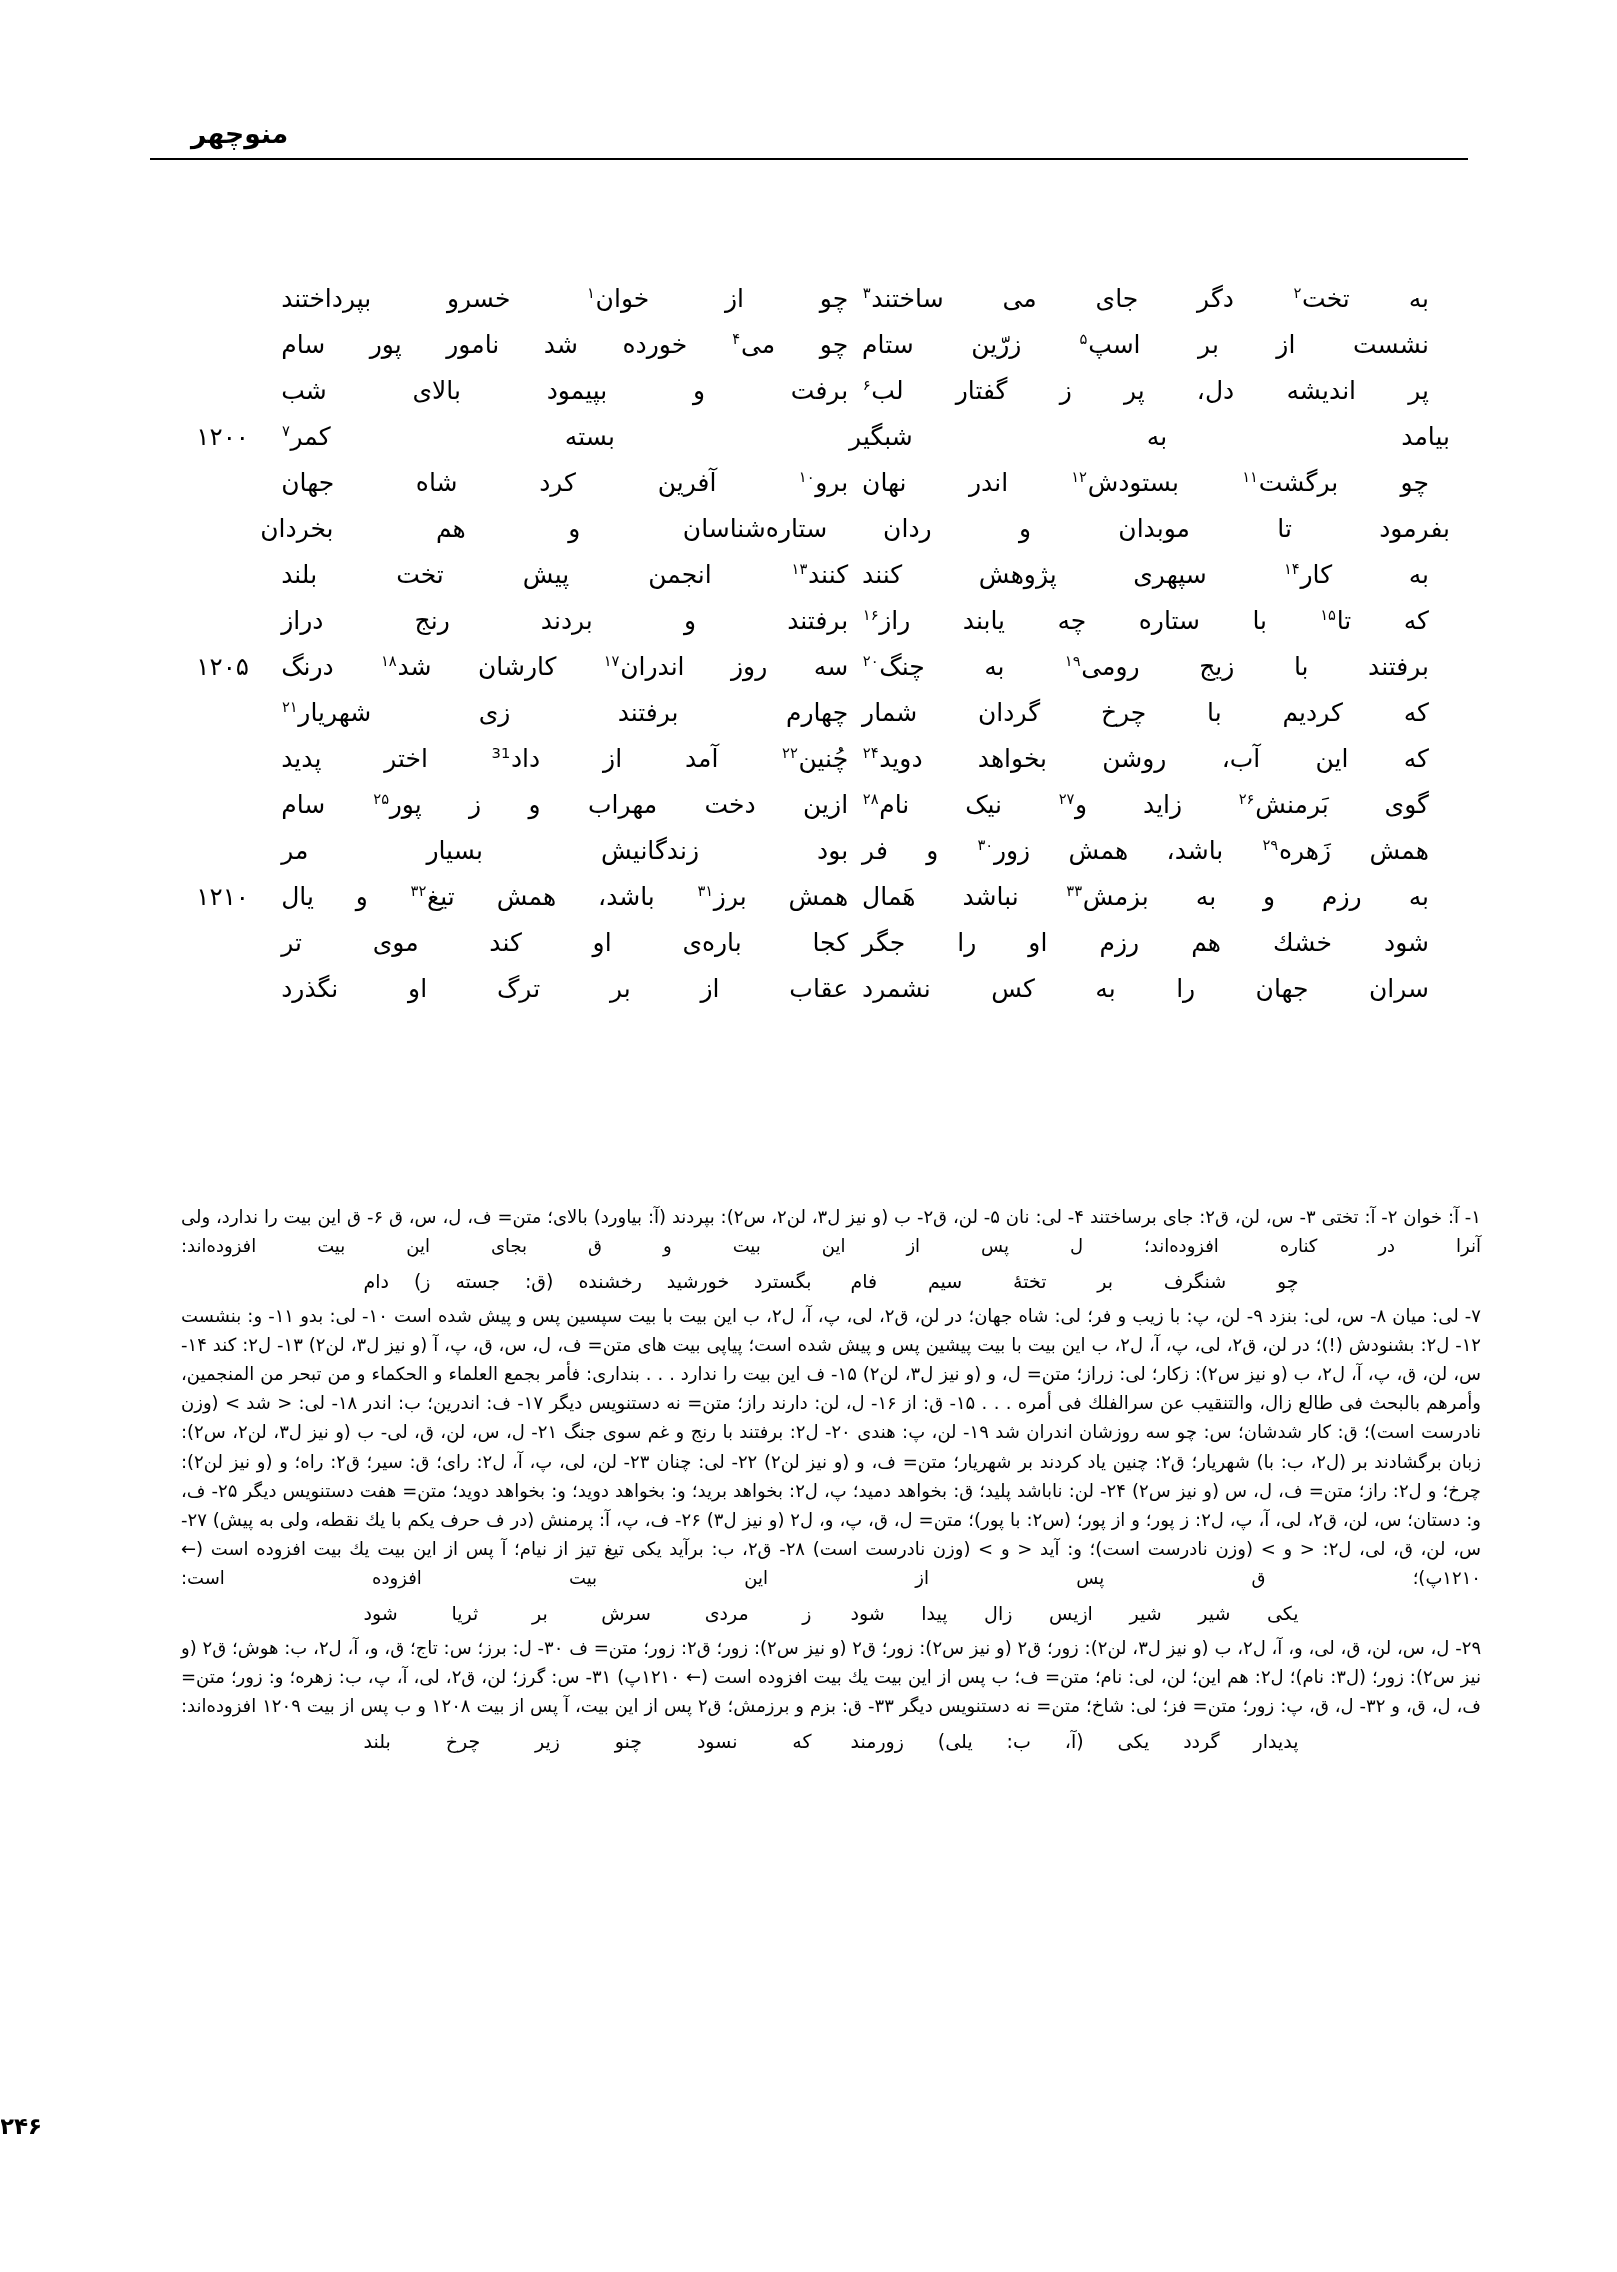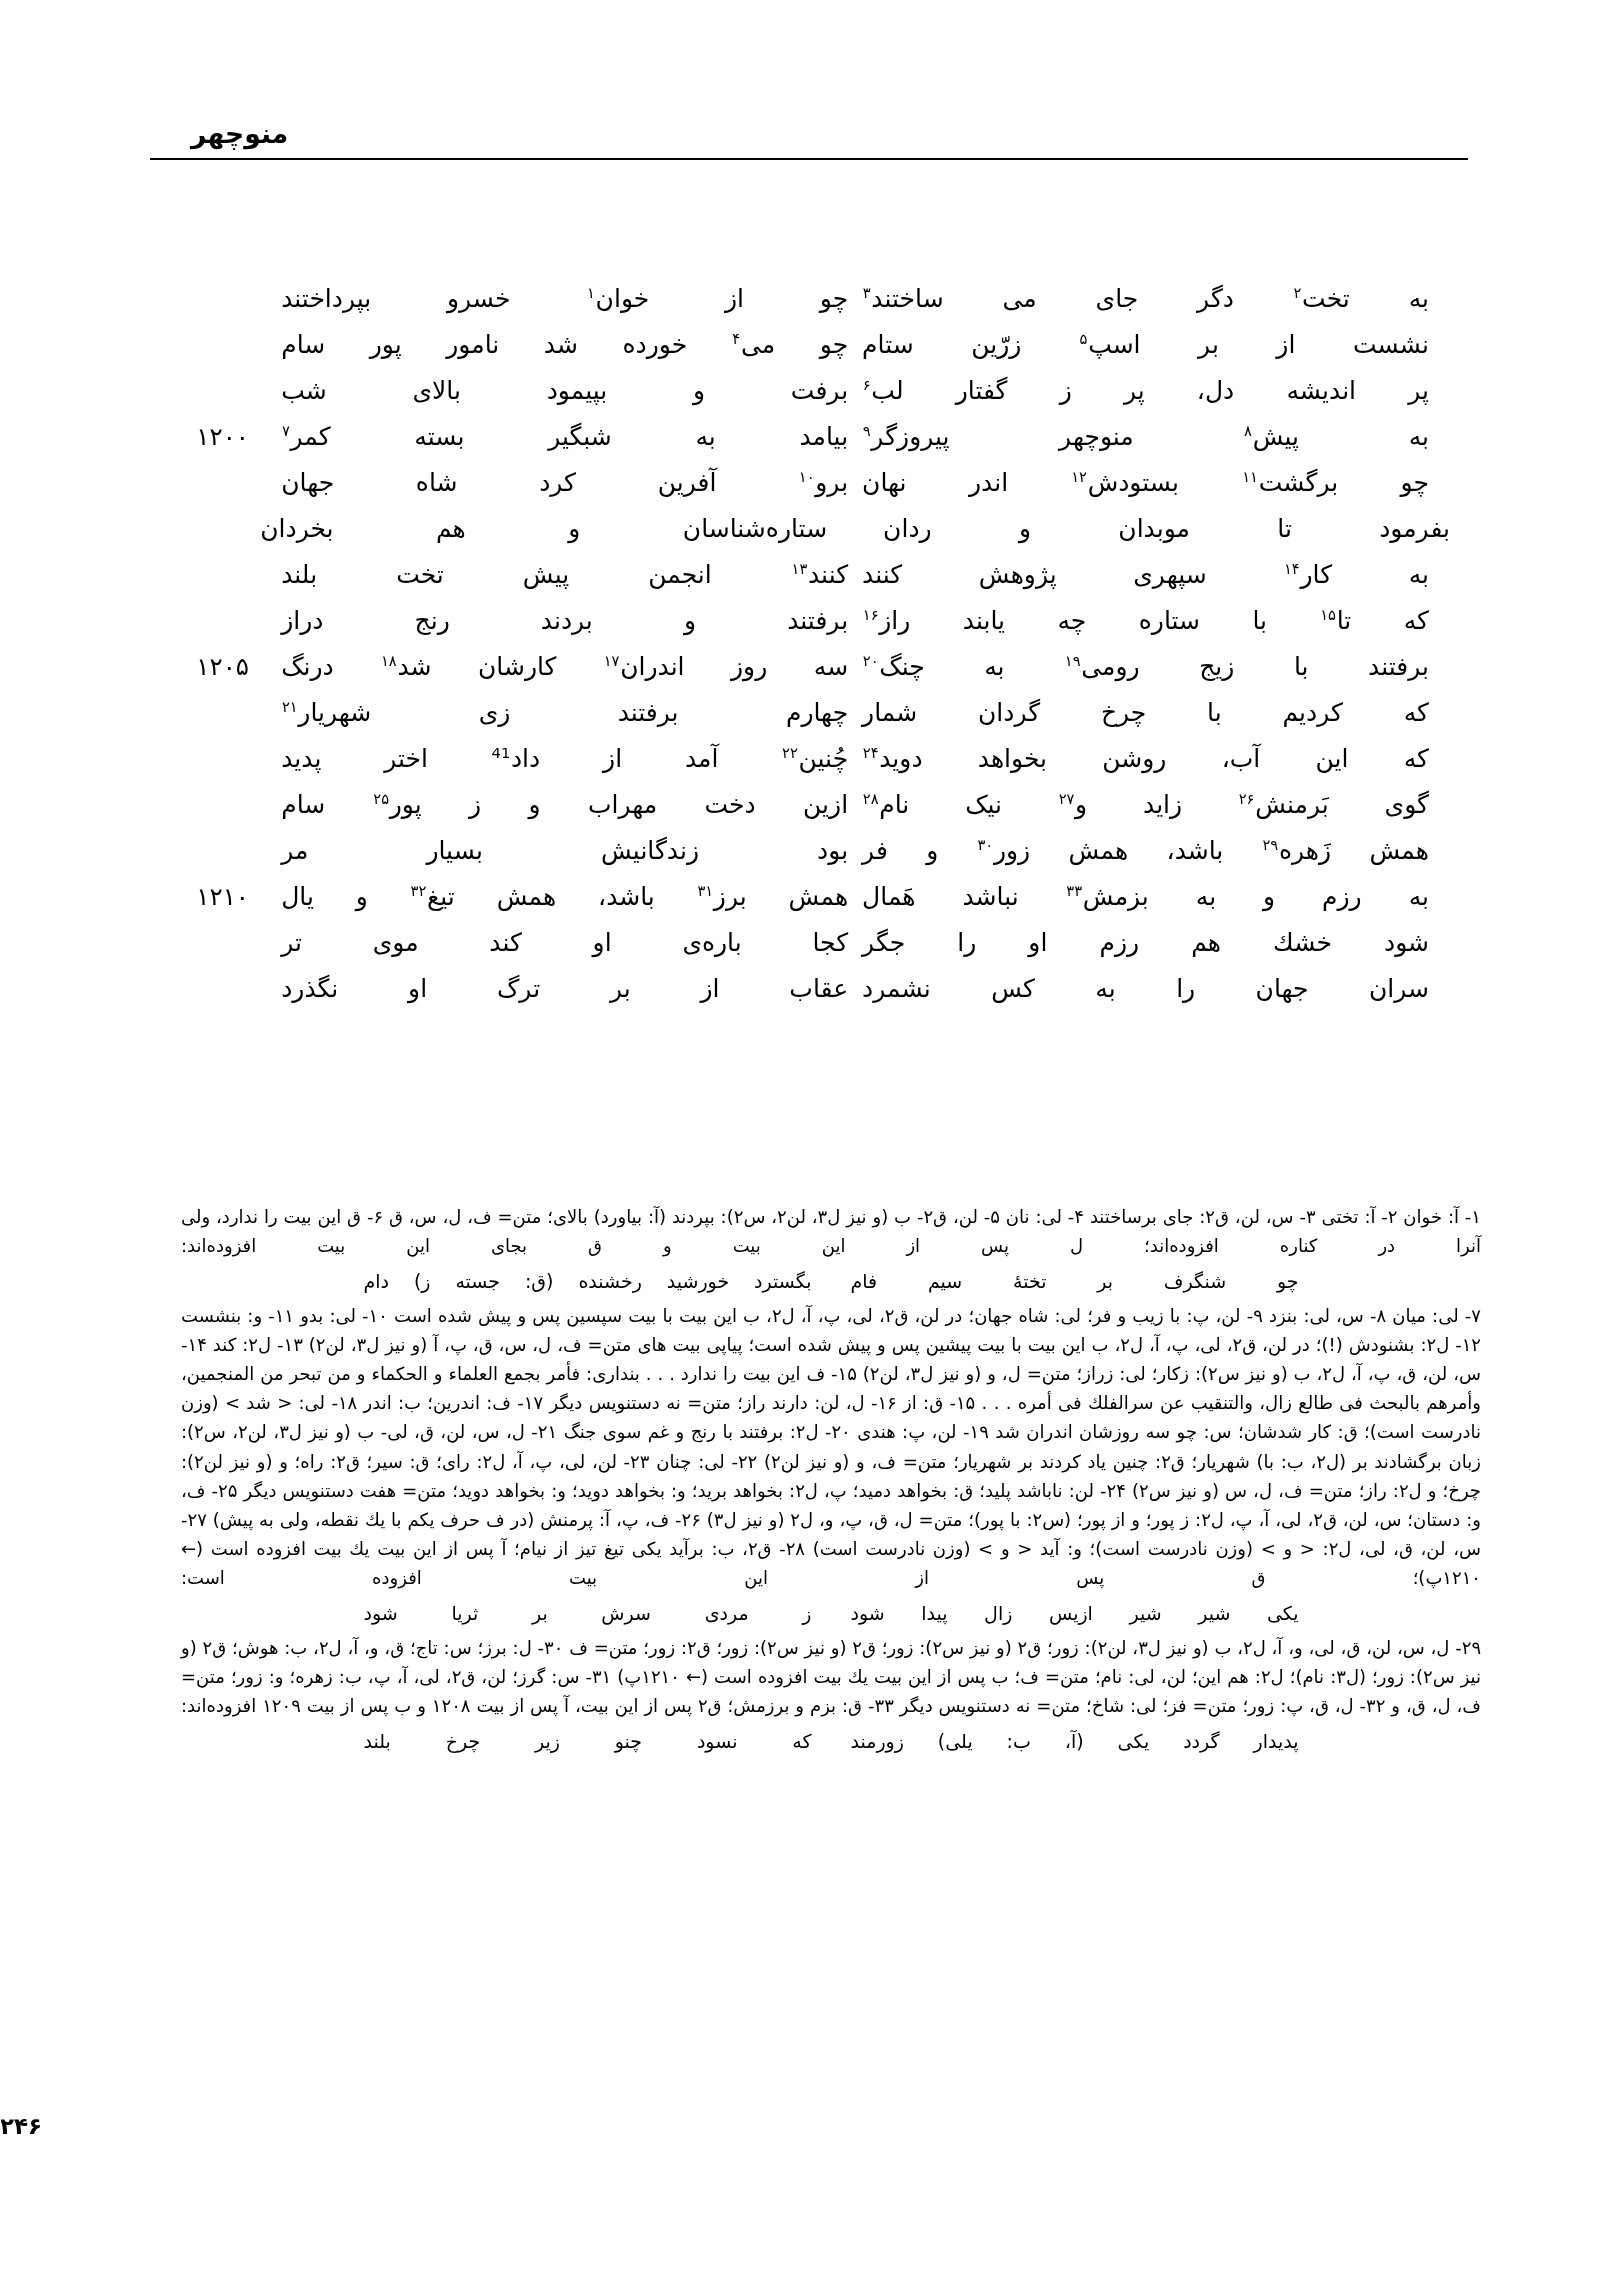--- a/index.html
+++ b/index.html
@@ -156,21 +156,20 @@
         <div class="hemistich hemi-b">نشست از بر اسپ<sup class="fn">۵</sup> زرّین ستام</div>
         <div class="hemistich hemi-a">چو می<sup class="fn">۴</sup> خورده شد نامور پور سام</div>
         <div class="num-col"></div>
       </div>
       <div class="bayt">
         <div class="hemistich hemi-b">پر اندیشه دل، پر ز گفتار لب<sup class="fn">۶</sup></div>
         <div class="hemistich hemi-a">برفت و بپیمود بالای شب</div>
         <div class="num-col"></div>
       </div>
       <div class="bayt">
-        <div class="hemistich hemi-b">به پیش<sup class="fn">٨</sup> منوچهر پیروزگر<sup class="fn">٩</sup></div>
         <div class="hemistich hemi-a">بیامد به شبگیر بسته کمر<sup class="fn">٧</sup></div>
         <div class="num-col">۱۲۰۰</div>
       </div>
       <div class="bayt">
         <div class="hemistich hemi-b">چو برگشت<sup class="fn">١١</sup> بستودش<sup class="fn">١٢</sup> اندر نهان</div>
         <div class="hemistich hemi-a">برو<sup class="fn">١٠</sup> آفرین کرد شاه جهان</div>
         <div class="num-col"></div>
       </div>
       <div class="bayt">
         <div class="hemistich hemi-a">بفرمود تا موبدان و ردان</div>
@@ -192,21 +191,21 @@
         <div class="hemistich hemi-a">سه روز اندران<sup class="fn">١٧</sup> کارشان شد<sup class="fn">١٨</sup> درنگ</div>
         <div class="num-col">۱۲۰۵</div>
       </div>
       <div class="bayt">
         <div class="hemistich hemi-b">که کردیم با چرخ گردان شمار</div>
         <div class="hemistich hemi-a">چهارم برفتند زی شهریار<sup class="fn">٢١</sup></div>
         <div class="num-col"></div>
       </div>
       <div class="bayt">
         <div class="hemistich hemi-b">که این آب، روشن بخواهد دوید<sup class="fn">٢۴</sup></div>
-        <div class="hemistich hemi-a">چُنین<sup class="fn">٢٢</sup> آمد از داد<sup class="fn">41</sup> اختر پدید</div>
+        <div class="hemistich hemi-a">چُنین<sup class="fn">٢٢</sup> آمد از داد<sup class="fn">31</sup> اختر پدید</div>
         <div class="num-col"></div>
       </div>
       <div class="bayt">
         <div class="hemistich hemi-b">گوی بَرمنش<sup class="fn">٢۶</sup> زاید و<sup class="fn">٢٧</sup> نیک نام<sup class="fn">٢٨</sup></div>
         <div class="hemistich hemi-a">ازین دخت مهراب و ز پور<sup class="fn">٢۵</sup> سام</div>
         <div class="num-col"></div>
       </div>
       <div class="bayt">
         <div class="hemistich hemi-b">همش زَهره<sup class="fn">٢٩</sup> باشد، همش زور<sup class="fn">٣٠</sup> و فر</div>
         <div class="hemistich hemi-a">بود زندگانیش بسیار مر</div>

